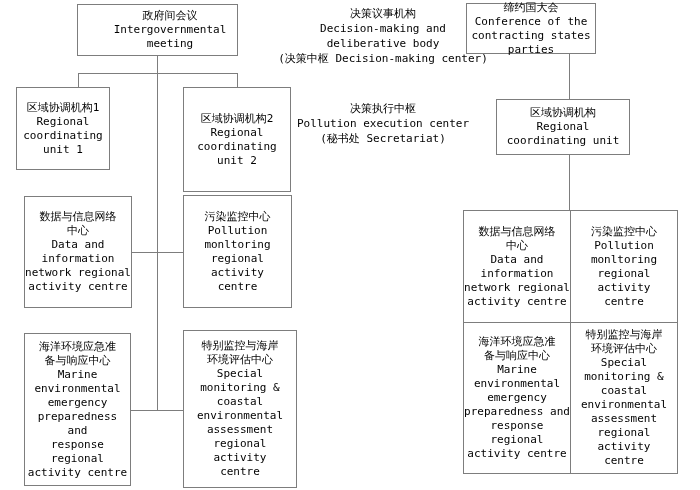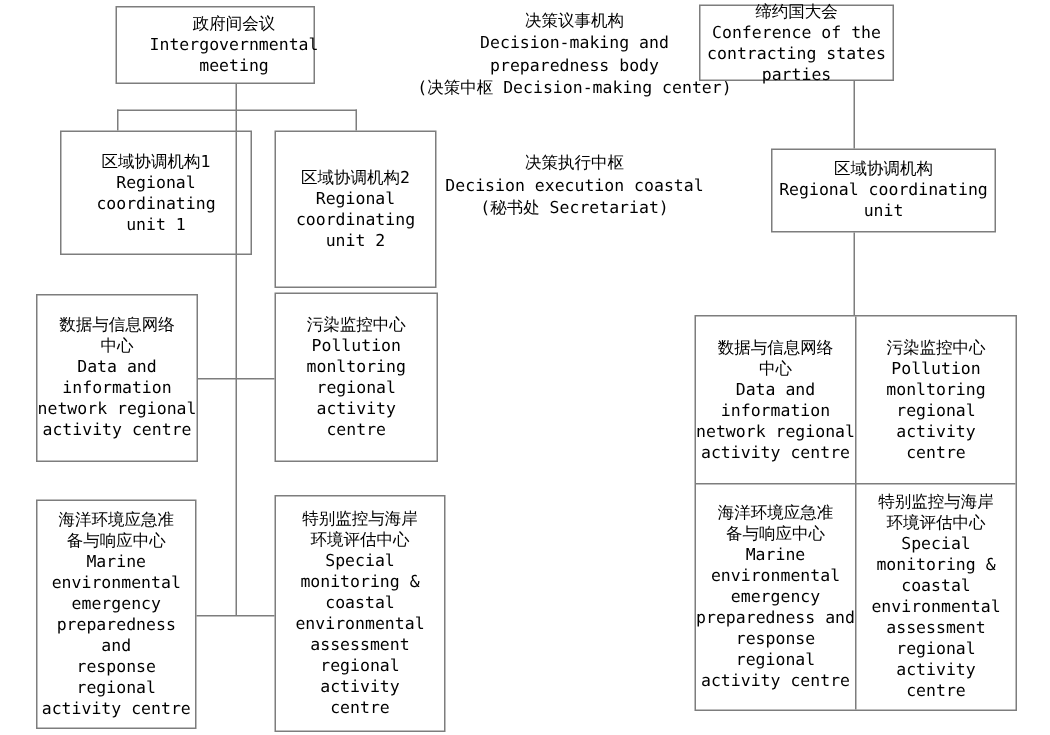--- a/index.html
+++ b/index.html
@@ -67,24 +67,24 @@
     left: 0; top: 111px;
     width: 100%; height: 1px;
     background: #7d7d7d;
   }
 </style>
 </head>
 <body>
 
 <div class="canvas">
 
-  <div class="box" style="left:77px; top:4px; width:133px; height:52px;padding-left:25px;">政府间会议
+  <div class="box" style="left:77px; top:4px; width:161px; height:52px;padding-left:25px;">政府间会议
 Intergovernmental meeting</div>
 
-  <div class="box" style="left:40px; top:87px; width:128px; height:83px;">区域协调机构1
+  <div class="box" style="left:16px; top:87px; width:94px; height:83px;">区域协调机构1
 Regional
 coordinating
 unit 1</div>
 
   <div class="box" style="left:183px; top:87px; width:108px; height:105px;">区域协调机构2
 Regional
 coordinating
 unit 2</div>
 
   <div class="box" style="left:24px; top:196px; width:108px; height:112px;">数据与信息网络
@@ -121,33 +121,33 @@
 
   <div class="line" style="left:157px; top:56px; width:1px; height:354px;"></div>
   <div class="line" style="left:78px; top:73px; width:160px; height:1px;"></div>
   <div class="line" style="left:78px; top:73px; width:1px; height:14px;"></div>
   <div class="line" style="left:237px; top:73px; width:1px; height:14px;"></div>
   <div class="line" style="left:132px; top:252px; width:51px; height:1px;"></div>
   <div class="line" style="left:131px; top:410px; width:52px; height:1px;"></div>
 
   <div class="label" style="left:268px; top:6px; width:230px;">决策议事机构
 Decision-making and
-preparedness body
+deliberative body
 (决策中枢 Decision-making center)</div>
 
   <div class="label" style="left:268px; top:101px; width:230px;">决策执行中枢
-Decision execution coastal
+Pollution execution center
 (秘书处 Secretariat)</div>
 
 
   <div class="box" style="left:466px; top:3px; width:130px; height:51px;">缔约国大会
 Conference of the
 contracting states parties</div>
 
-  <div class="box" style="left:514px; top:99px; width:150px; height:56px;">区域协调机构
+  <div class="box" style="left:496px; top:99px; width:134px; height:56px;">区域协调机构
 Regional coordinating unit</div>
 
   <div class="line" style="left:569px; top:54px; width:1px; height:45px;"></div>
   <div class="line" style="left:569px; top:155px; width:1px; height:55px;"></div>
 
   <div class="grid" style="left:463px; top:210px; width:215px; height:264px;">
     <div class="divider-v"></div>
     <div class="divider-h"></div>
 
     <div class="cell" style="left:0; top:0; width:106px; height:111px;">数据与信息网络

